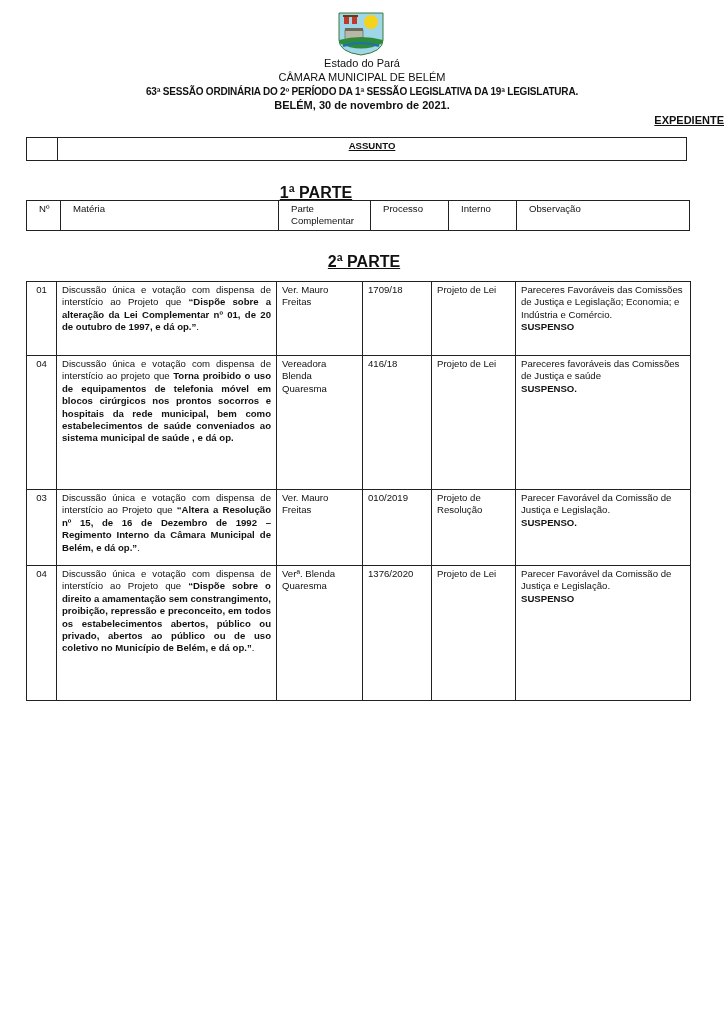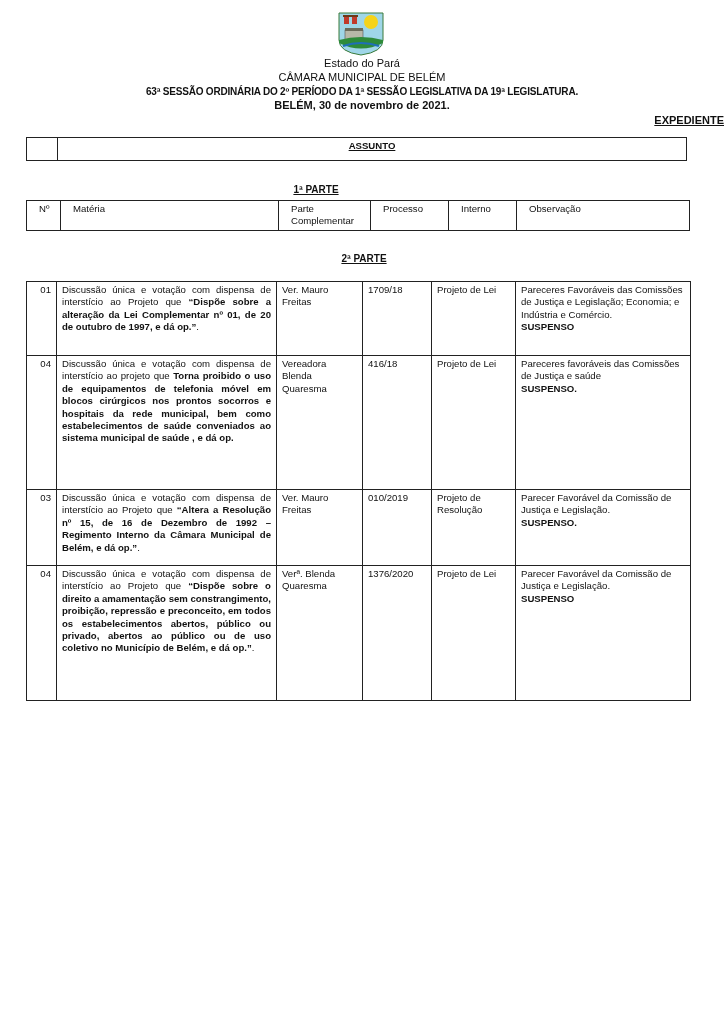--- a/index.html
+++ b/index.html
@@ -6,24 +6,24 @@
   body { width: 724px; height: 1024px; position: relative; overflow: hidden;
          font-family: "Liberation Sans", sans-serif; color: #111; }
   .logo { position: absolute; left: 335px; top: 10px; width: 52px; height: 46px; }
   .hdr { position: absolute; left: 0; width: 724px; text-align: center; font-size: 11px; line-height: 13px; }
   .hdr.bold { font-weight: bold; }
   .u { text-decoration: underline; }
   table { border-collapse: collapse; position: absolute; table-layout: fixed; border-radius: 8px; }
   td { border: 1.3px solid #222; vertical-align: top; font-size: 9.6px; line-height: 12.4px; padding: 2px 5px 1px 5px; }
   .assunto td { height: 18px; padding: 2px 0; text-align: center; font-weight: bold; }
   .p1 td { height: 26px; padding-left: 12px; }
-  .center { text-align: right; }
+  .center { text-align: center; }
   .just { text-align: justify; margin-left: 28px; }
   b { font-weight: bold; }
-  .section { position: absolute; left: 0; width: 632px; text-align: center; font-weight: bold; font-size: 10px; text-decoration: underline; }
+  .section { position: absolute; left: 0; width: 632px; text-align: center; font-weight: bold; font-size: 16px; text-decoration: underline; }
 </style>
 </head>
 <body>
 
 <div class="logo">
   <svg width="52" height="46" viewBox="0 0 52 46">
     <path d="M4 3 H48 V30 Q48 42 26 45 Q4 42 4 30 Z" fill="#9fd6e8" stroke="#3a7a3a" stroke-width="1"></path>
     <circle cx="36" cy="12" r="7" fill="#f5d31a"></circle>
     <rect x="9" y="6" width="5" height="8" fill="#c0392b"></rect>
     <rect x="17" y="6" width="5" height="8" fill="#c0392b"></rect>

